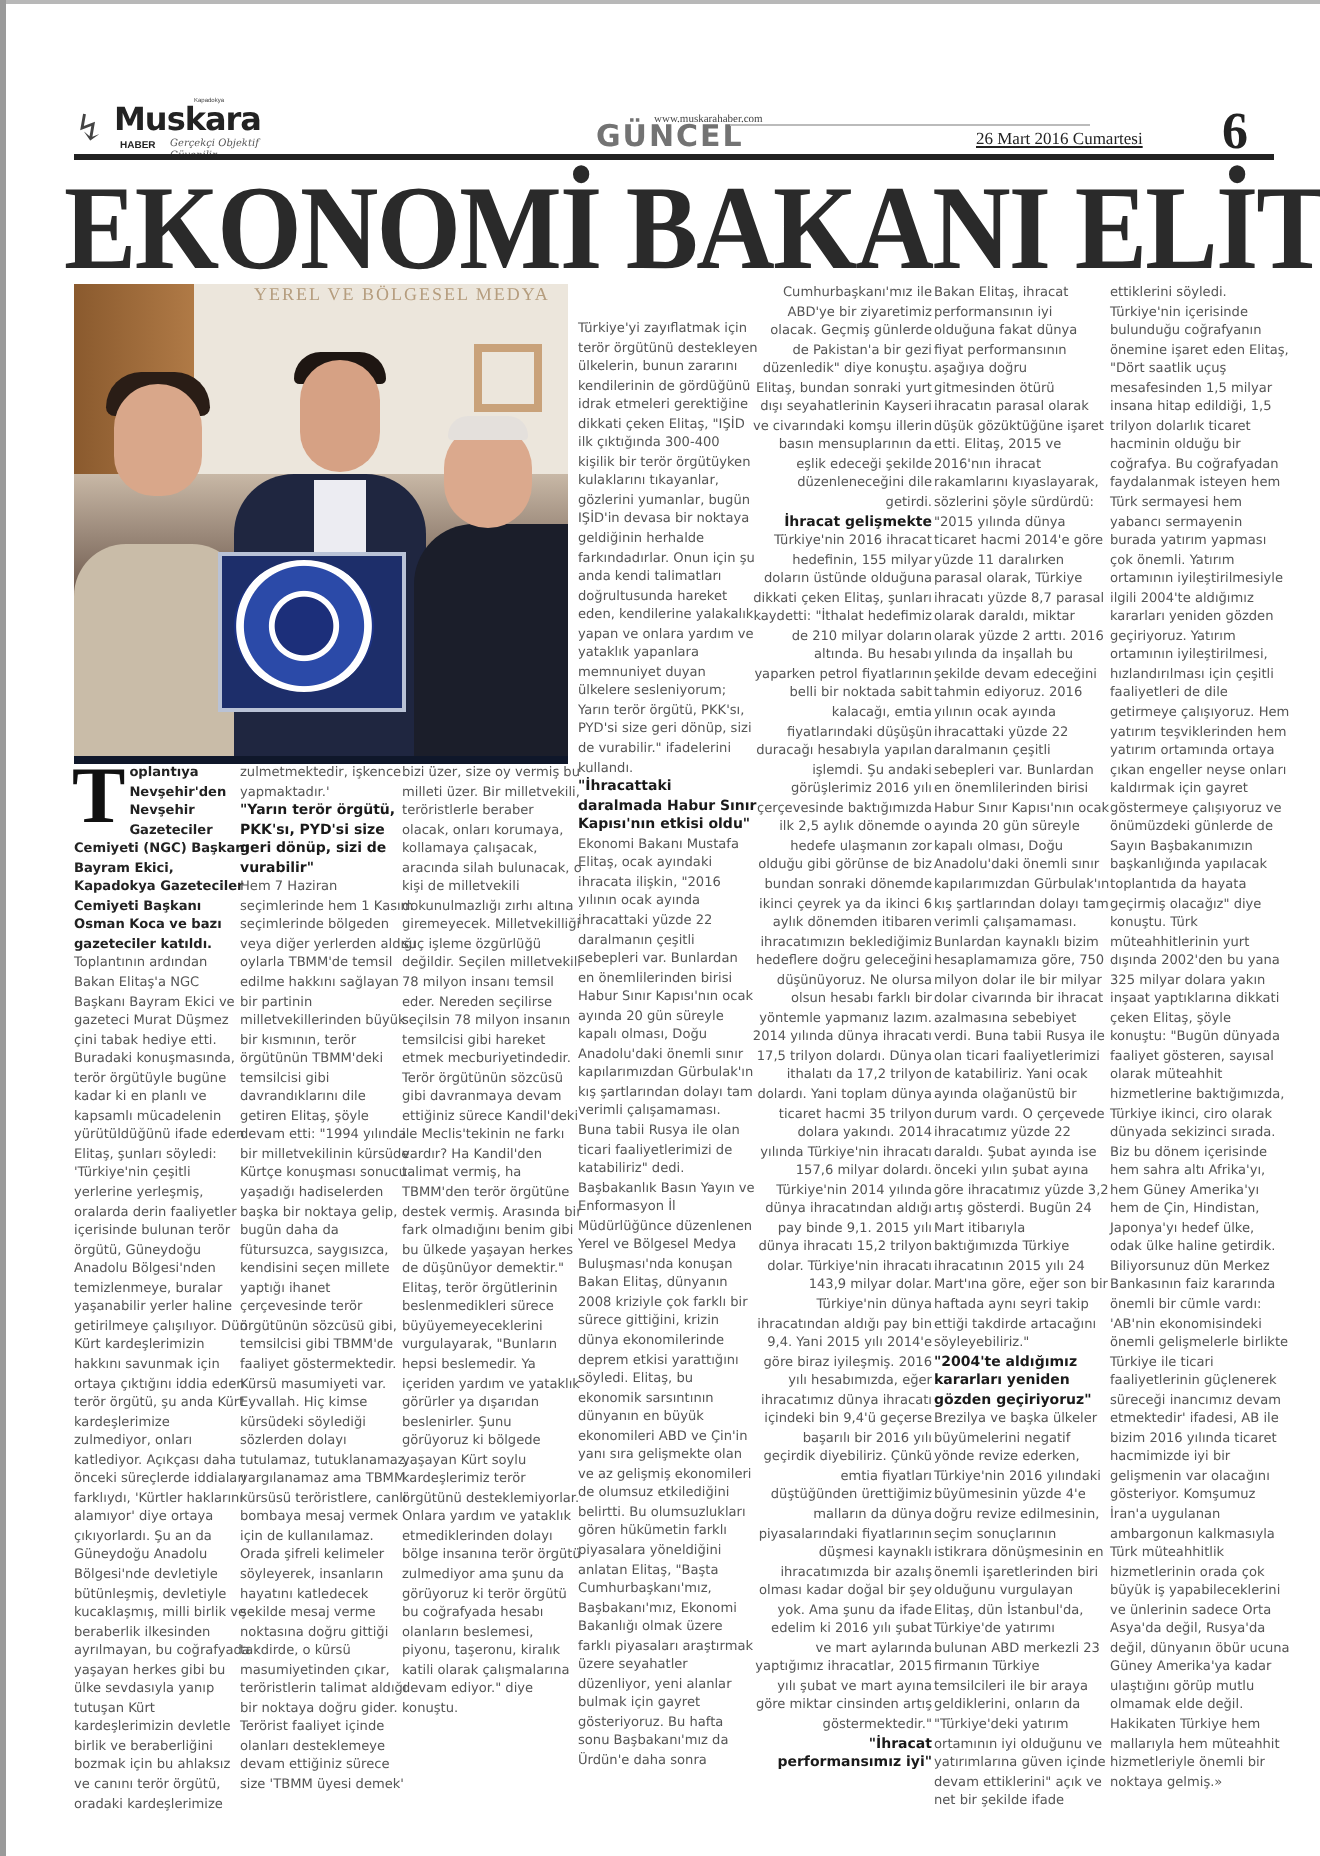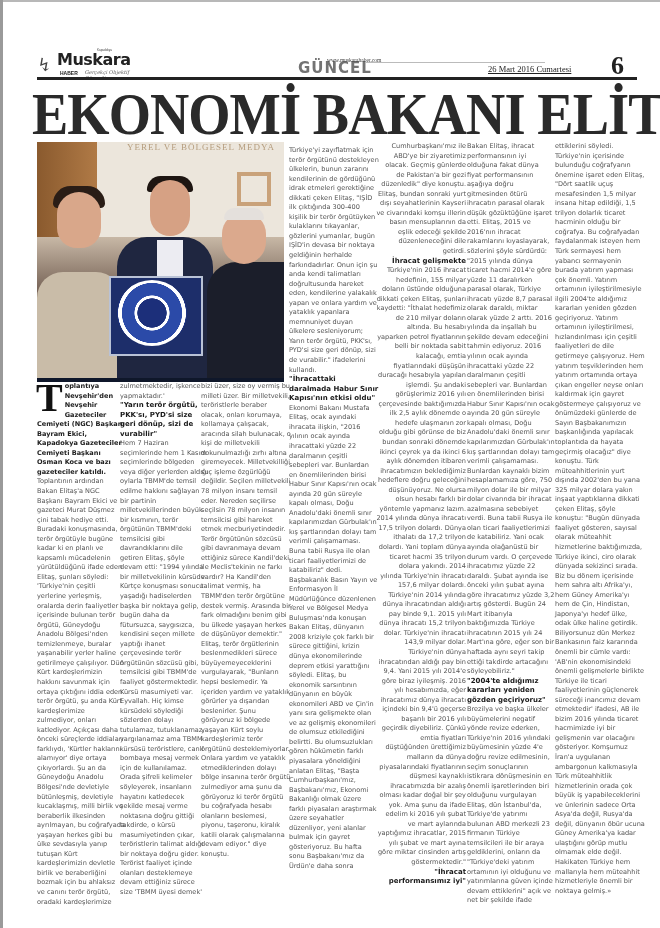--- a/index.html
+++ b/index.html
@@ -101,21 +101,21 @@
 <div class="col" style="left:120px; top:382px; width:88px;">
   <p>zulmetmektedir, işkence yapmaktadır.'</p>
   <p class="sub">"Yarın terör örgütü, PKK'sı, PYD'si size geri dönüp, sizi de vurabilir"</p>
   <p>Hem 7 Haziran seçimlerinde hem 1 Kasım seçimlerinde bölgeden veya diğer yerlerden aldığı oylarla TBMM'de temsil edilme hakkını sağlayan bir partinin milletvekillerinden büyük bir kısmının, terör örgütünün TBMM'deki temsilcisi gibi davrandıklarını dile getiren Elitaş, şöyle devam etti: "1994 yılında bir milletvekilinin kürsüde Kürtçe konuşması sonucu yaşadığı hadiselerden başka bir noktaya gelip, bugün daha da fütursuzca, saygısızca, kendisini seçen millete yaptığı ihanet çerçevesinde terör örgütünün sözcüsü gibi, temsilcisi gibi TBMM'de faaliyet göstermektedir. Kürsü masumiyeti var. Eyvallah. Hiç kimse kürsüdeki söylediği sözlerden dolayı tutulamaz, tutuklanamaz, yargılanamaz ama TBMM kürsüsü teröristlere, canlı bombaya mesaj vermek için de kullanılamaz. Orada şifreli kelimeler söyleyerek, insanların hayatını katledecek şekilde mesaj verme noktasına doğru gittiği takdirde, o kürsü masumiyetinden çıkar, teröristlerin talimat aldığı bir noktaya doğru gider. Terörist faaliyet içinde olanları desteklemeye devam ettiğiniz sürece size 'TBMM üyesi demek'</p>
 </div>
 
 <div class="col" style="left:201px; top:382px; width:90px;">
   <p>bizi üzer, size oy vermiş bu milleti üzer. Bir milletvekili, teröristlerle beraber olacak, onları korumaya, kollamaya çalışacak, aracında silah bulunacak, o kişi de milletvekili dokunulmazlığı zırhı altına giremeyecek. Milletvekilliği suç işleme özgürlüğü değildir. Seçilen milletvekili 78 milyon insanı temsil eder. Nereden seçilirse seçilsin 78 milyon insanın temsilcisi gibi hareket etmek mecburiyetindedir. Terör örgütünün sözcüsü gibi davranmaya devam ettiğiniz sürece Kandil'deki ile Meclis'tekinin ne farkı vardır? Ha Kandil'den talimat vermiş, ha TBMM'den terör örgütüne destek vermiş. Arasında bir fark olmadığını benim gibi bu ülkede yaşayan herkes de düşünüyor demektir." Elitaş, terör örgütlerinin beslenmedikleri sürece büyüyemeyeceklerini vurgulayarak, "Bunların hepsi beslemedir. Ya içeriden yardım ve yataklık görürler ya dışarıdan beslenirler. Şunu görüyoruz ki bölgede yaşayan Kürt soylu kardeşlerimiz terör örgütünü desteklemiyorlar. Onlara yardım ve yataklık etmediklerinden dolayı bölge insanına terör örgütü zulmediyor ama şunu da görüyoruz ki terör örgütü bu coğrafyada hesabı olanların beslemesi, piyonu, taşeronu, kiralık katili olarak çalışmalarına devam ediyor." diye konuştu.</p>
 </div>
 
-<div class="col" style="left:289px; top:146px; width:90px;">
+<div class="col" style="left:289px; top:160px; width:90px;">
   <p>Türkiye'yi zayıflatmak için terör örgütünü destekleyen ülkelerin, bunun zararını kendilerinin de gördüğünü idrak etmeleri gerektiğine dikkati çeken Elitaş, "IŞİD ilk çıktığında 300-400 kişilik bir terör örgütüyken kulaklarını tıkayanlar, gözlerini yumanlar, bugün IŞİD'in devasa bir noktaya geldiğinin herhalde farkındadırlar. Onun için şu anda kendi talimatları doğrultusunda hareket eden, kendilerine yalakalık yapan ve onlara yardım ve yataklık yapanlara memnuniyet duyan ülkelere sesleniyorum; Yarın terör örgütü, PKK'sı, PYD'si size geri dönüp, sizi de vurabilir." ifadelerini kullandı.</p>
   <p class="sub">"İhracattaki daralmada Habur Sınır Kapısı'nın etkisi oldu"</p>
   <p>Ekonomi Bakanı Mustafa Elitaş, ocak ayındaki ihracata ilişkin, "2016 yılının ocak ayında ihracattaki yüzde 22 daralmanın çeşitli sebepleri var. Bunlardan en önemlilerinden birisi Habur Sınır Kapısı'nın ocak ayında 20 gün süreyle kapalı olması, Doğu Anadolu'daki önemli sınır kapılarımızdan Gürbulak'ın kış şartlarından dolayı tam verimli çalışamaması. Buna tabii Rusya ile olan ticari faaliyetlerimizi de katabiliriz" dedi. Başbakanlık Basın Yayın ve Enformasyon İl Müdürlüğünce düzenlenen Yerel ve Bölgesel Medya Buluşması'nda konuşan Bakan Elitaş, dünyanın 2008 kriziyle çok farklı bir sürece gittiğini, krizin dünya ekonomilerinde deprem etkisi yarattığını söyledi. Elitaş, bu ekonomik sarsıntının dünyanın en büyük ekonomileri ABD ve Çin'in yanı sıra gelişmekte olan ve az gelişmiş ekonomileri de olumsuz etkilediğini belirtti. Bu olumsuzlukları gören hükümetin farklı piyasalara yöneldiğini anlatan Elitaş, "Başta Cumhurbaşkanı'mız, Başbakanı'mız, Ekonomi Bakanlığı olmak üzere farklı piyasaları araştırmak üzere seyahatler düzenliyor, yeni alanlar bulmak için gayret gösteriyoruz. Bu hafta sonu Başbakanı'mız da Ürdün'e daha sonra</p>
 </div>
 
 <div class="col" style="left:376px; top:142px; width:90px;text-align:right;">
   <p>Cumhurbaşkanı'mız ile ABD'ye bir ziyaretimiz olacak. Geçmiş günlerde de Pakistan'a bir gezi düzenledik" diye konuştu. Elitaş, bundan sonraki yurt dışı seyahatlerinin Kayseri ve civarındaki komşu illerin basın mensuplarının da eşlik edeceği şekilde düzenleneceğini dile getirdi.</p>
   <p class="sub">İhracat gelişmekte</p>
   <p>Türkiye'nin 2016 ihracat hedefinin, 155 milyar doların üstünde olduğuna dikkati çeken Elitaş, şunları kaydetti: "İthalat hedefimiz de 210 milyar doların altında. Bu hesabı yaparken petrol fiyatlarının belli bir noktada sabit kalacağı, emtia fiyatlarındaki düşüşün duracağı hesabıyla yapılan işlemdi. Şu andaki görüşlerimiz 2016 yılı çerçevesinde baktığımızda ilk 2,5 aylık dönemde o hedefe ulaşmanın zor olduğu gibi görünse de biz bundan sonraki dönemde ikinci çeyrek ya da ikinci 6 aylık dönemden itibaren ihracatımızın beklediğimiz hedeflere doğru geleceğini düşünüyoruz. Ne olursa olsun hesabı farklı bir yöntemle yapmanız lazım. 2014 yılında dünya ihracatı 17,5 trilyon dolardı. Dünya ithalatı da 17,2 trilyon dolardı. Yani toplam dünya ticaret hacmi 35 trilyon dolara yakındı. 2014 yılında Türkiye'nin ihracatı 157,6 milyar dolardı. Türkiye'nin 2014 yılında dünya ihracatından aldığı pay binde 9,1. 2015 yılı dünya ihracatı 15,2 trilyon dolar. Türkiye'nin ihracatı 143,9 milyar dolar. Türkiye'nin dünya ihracatından aldığı pay bin 9,4. Yani 2015 yılı 2014'e göre biraz iyileşmiş. 2016 yılı hesabımızda, eğer ihracatımız dünya ihracatı içindeki bin 9,4'ü geçerse başarılı bir 2016 yılı geçirdik diyebiliriz. Çünkü emtia fiyatları düştüğünden ürettiğimiz malların da dünya piyasalarındaki fiyatlarının düşmesi kaynaklı ihracatımızda bir azalış olması kadar doğal bir şey yok. Ama şunu da ifade edelim ki 2016 yılı şubat ve mart aylarında yaptığımız ihracatlar, 2015 yılı şubat ve mart ayına göre miktar cinsinden artış göstermektedir."</p>
   <p class="sub">"İhracat performansımız iyi"</p>

